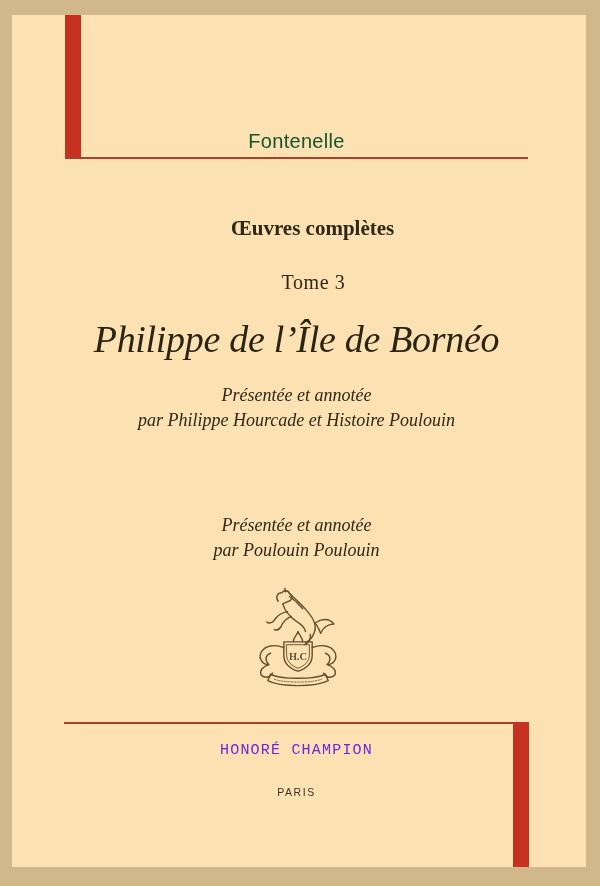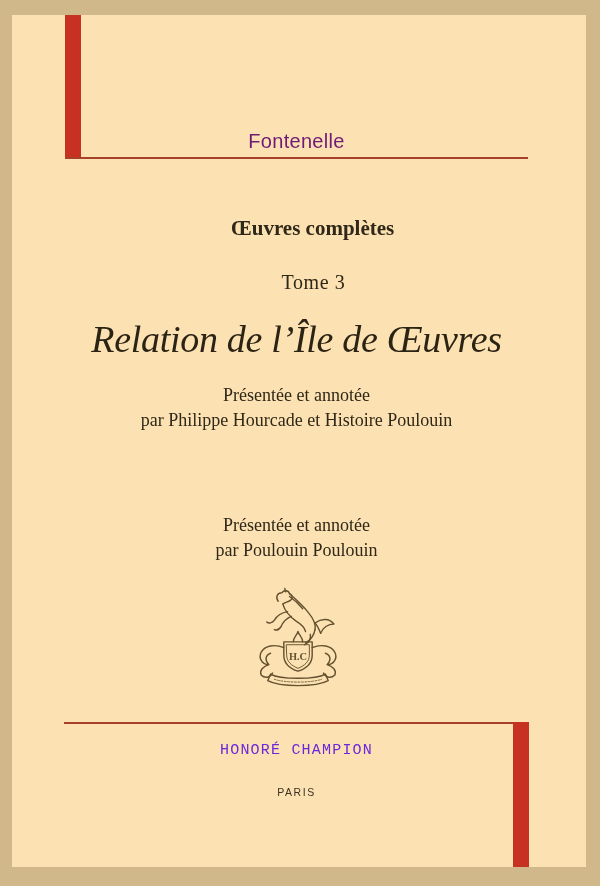--- a/index.html
+++ b/index.html
@@ -23,32 +23,32 @@
   .rule-top{left:65px;top:157px;width:463px;}
   .rule-bottom{left:64px;top:722px;width:465px;}
   
   .cline{
     position:absolute;left:0;width:593px;
     text-align:center;white-space:nowrap;
   }
   .author{
     top:130px;
     font-family:"Liberation Sans", sans-serif;
-    font-size:20px;color:#701a75;letter-spacing:0.3px;
+    font-size:20px;color:#14532d;letter-spacing:0.3px;
   }
   .series{top:216px;font-size:21px;font-weight:bold;margin-left:16px;}
   .volume{top:271px;font-size:20px;letter-spacing:0.6px;margin-left:17px;}
   .book-title{
     font-style:italic;font-size:38px;letter-spacing:-0.3px;
     line-height:1;color:#2b2314;
   }
   .title-1{top:320px;}
   .title-2{top:451px;}
   .credit{
-    font-size:18px;line-height:25px;white-space:normal;
+    font-size:18px;line-height:25px;white-space:normal;font-style:italic;
   }
   .credit-1{top:383px;}
   .credit-2{top:513px;}
   .emblem{position:absolute;left:246px;top:587px;width:104px;height:106px;}
   .publisher{
     top:742px;
     font-family:Liberation Mono, monospace;
     font-size:15px;letter-spacing:1.2px;color:#6d28d9;
   }
   .city{
@@ -65,21 +65,21 @@
 
   <div class="accent-bar bar-top"></div>
   <div class="rule rule-top"></div>
 
   <div class="cline author">Fontenelle</div>
 
   <div class="cline series">Œuvres complètes</div>
 
   <div class="cline volume">Tome 3</div>
 
-  <div class="cline book-title title-1">Relation de l’Île de Œuvres</div>
+  <div class="cline book-title title-1">Philippe de l’Île de Bornéo</div>
 
   <div class="cline credit credit-1">
     <div>Présentée et annotée</div>
     <div>par Philippe Hourcade et Histoire Poulouin</div>
   </div>
 
 
   <div class="cline credit credit-2">
     <div>Présentée et annotée</div>
     <div>par Poulouin Poulouin</div>

